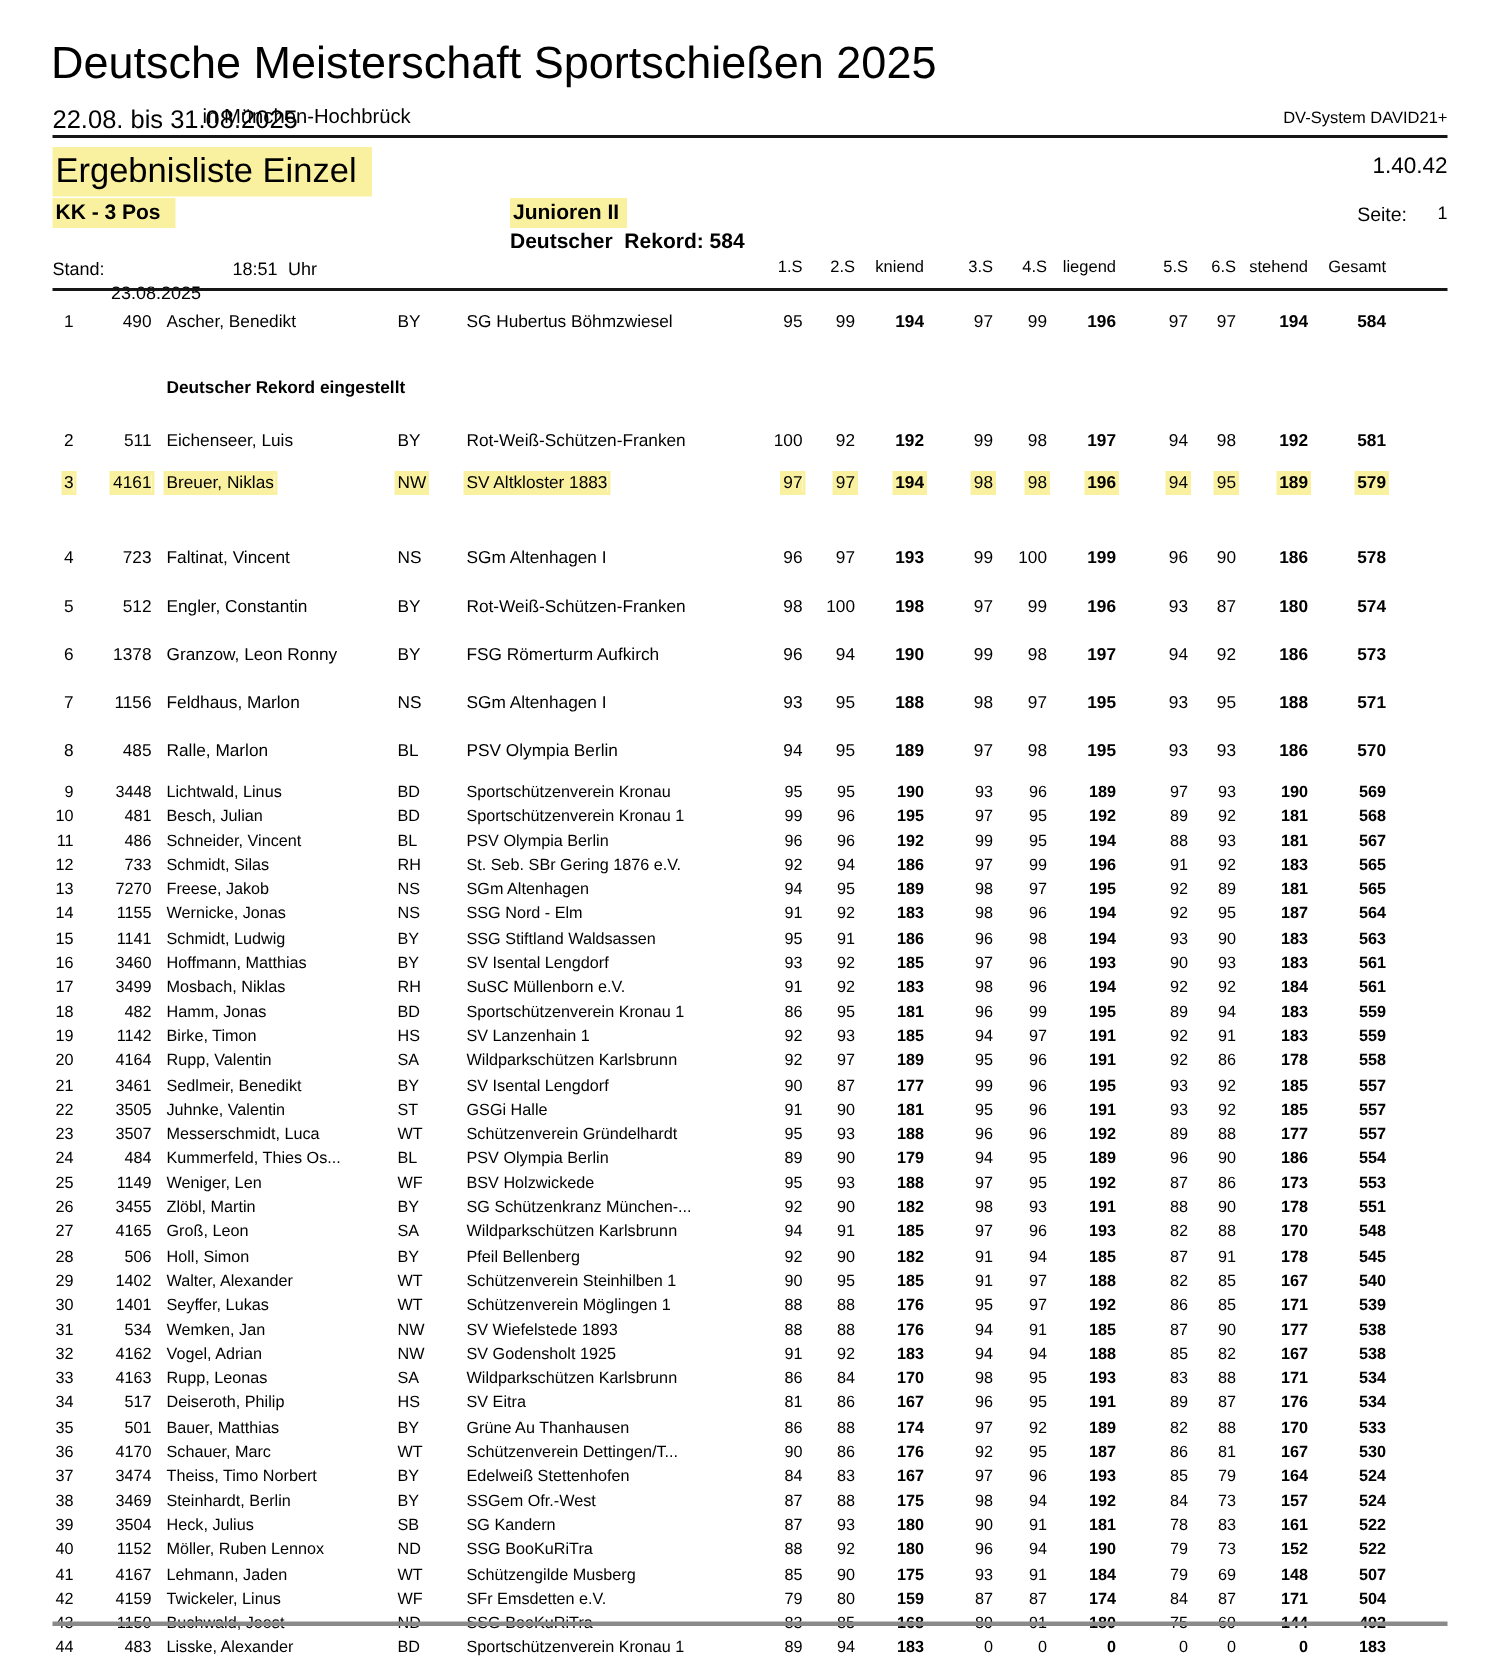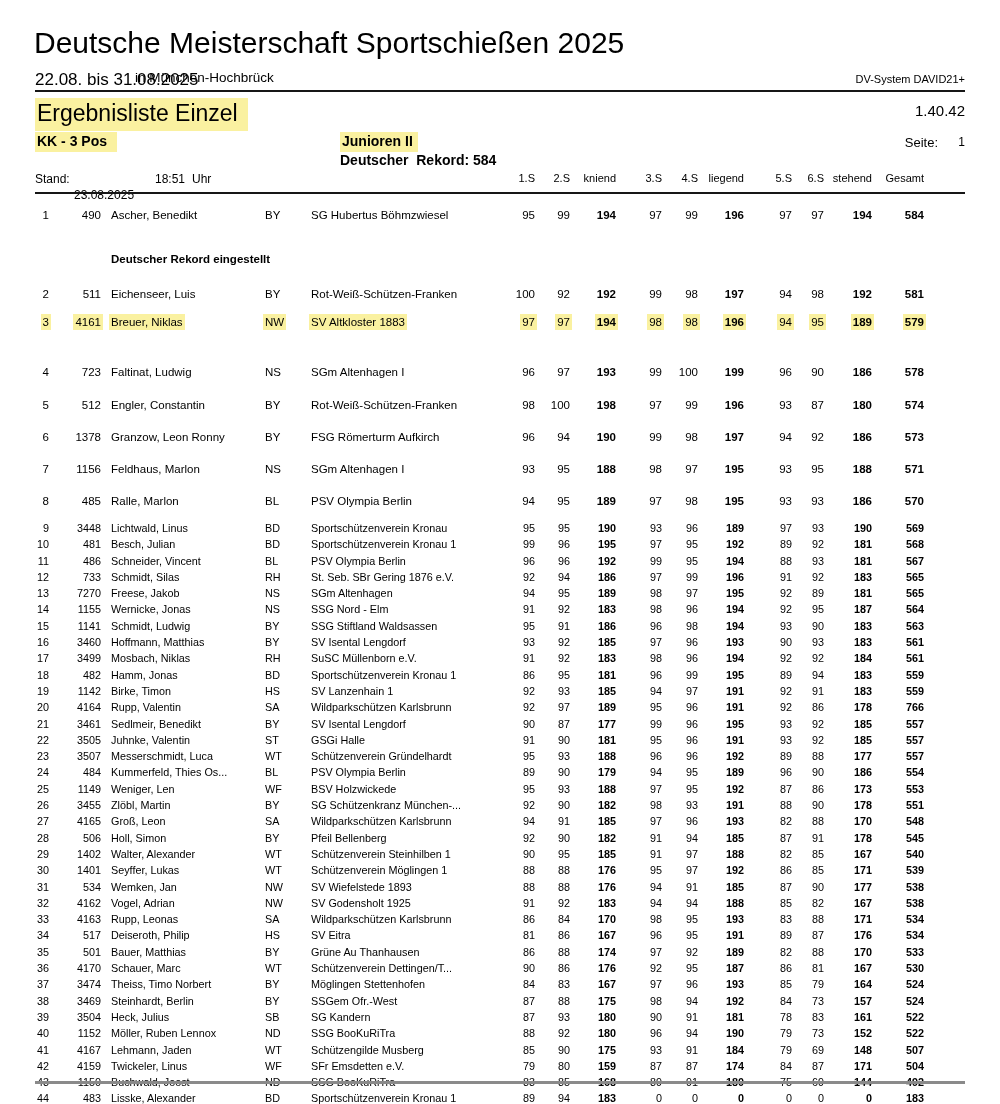--- a/index.html
+++ b/index.html
@@ -146,21 +146,21 @@
       <div class="cell a-r"><span>98</span></div>
       <div class="cell a-r b"><span>196</span></div>
       <div class="cell a-r"><span>94</span></div>
       <div class="cell a-r"><span>95</span></div>
       <div class="cell a-r b"><span>189</span></div>
       <div class="cell a-r b"><span>579</span></div>
     </div>
     <div class="row r-top" style="margin-top: 34px;">
       <div class="cell a-r"><span>4</span></div>
       <div class="cell a-r"><span>723</span></div>
-      <div class="cell pl10"><span>Faltinat, Ludwig</span></div>
+      <div class="cell pl10"><span>Faltinat, Vincent</span></div>
       <div class="cell pl8"><span>NS</span></div>
       <div class="cell pl2"><span>SGm Altenhagen I</span></div>
       <div class="cell a-r"><span>96</span></div>
       <div class="cell a-r"><span>97</span></div>
       <div class="cell a-r b"><span>193</span></div>
       <div class="cell a-r"><span>99</span></div>
       <div class="cell a-r"><span>100</span></div>
       <div class="cell a-r b"><span>199</span></div>
       <div class="cell a-r"><span>96</span></div>
       <div class="cell a-r"><span>90</span></div>
@@ -430,21 +430,21 @@
       <div class="cell pl2"><span>Wildparkschützen Karlsbrunn</span></div>
       <div class="cell a-r"><span>92</span></div>
       <div class="cell a-r"><span>97</span></div>
       <div class="cell a-r b"><span>189</span></div>
       <div class="cell a-r"><span>95</span></div>
       <div class="cell a-r"><span>96</span></div>
       <div class="cell a-r b"><span>191</span></div>
       <div class="cell a-r"><span>92</span></div>
       <div class="cell a-r"><span>86</span></div>
       <div class="cell a-r b"><span>178</span></div>
-      <div class="cell a-r b"><span>766</span></div>
+      <div class="cell a-r b"><span>558</span></div>
     </div>
     <div class="row r-dense">
       <div class="cell a-r"><span>21</span></div>
       <div class="cell a-r"><span>3461</span></div>
       <div class="cell pl10"><span>Sedlmeir, Benedikt</span></div>
       <div class="cell pl8"><span>BY</span></div>
       <div class="cell pl2"><span>SV Isental Lengdorf</span></div>
       <div class="cell a-r"><span>90</span></div>
       <div class="cell a-r"><span>87</span></div>
       <div class="cell a-r b"><span>177</span></div>
@@ -709,21 +709,21 @@
       <div class="cell a-r"><span>86</span></div>
       <div class="cell a-r"><span>81</span></div>
       <div class="cell a-r b"><span>167</span></div>
       <div class="cell a-r b"><span>530</span></div>
     </div>
     <div class="row r-dense">
       <div class="cell a-r"><span>37</span></div>
       <div class="cell a-r"><span>3474</span></div>
       <div class="cell pl10"><span>Theiss, Timo Norbert</span></div>
       <div class="cell pl8"><span>BY</span></div>
-      <div class="cell pl2"><span>Möglingen Stettenhofen</span></div>
+      <div class="cell pl2"><span>Edelweiß Stettenhofen</span></div>
       <div class="cell a-r"><span>84</span></div>
       <div class="cell a-r"><span>83</span></div>
       <div class="cell a-r b"><span>167</span></div>
       <div class="cell a-r"><span>97</span></div>
       <div class="cell a-r"><span>96</span></div>
       <div class="cell a-r b"><span>193</span></div>
       <div class="cell a-r"><span>85</span></div>
       <div class="cell a-r"><span>79</span></div>
       <div class="cell a-r b"><span>164</span></div>
       <div class="cell a-r b"><span>524</span></div>

